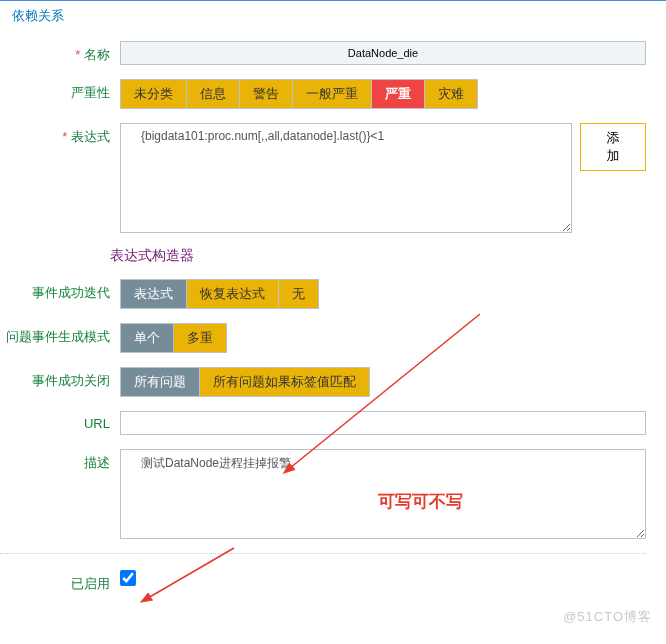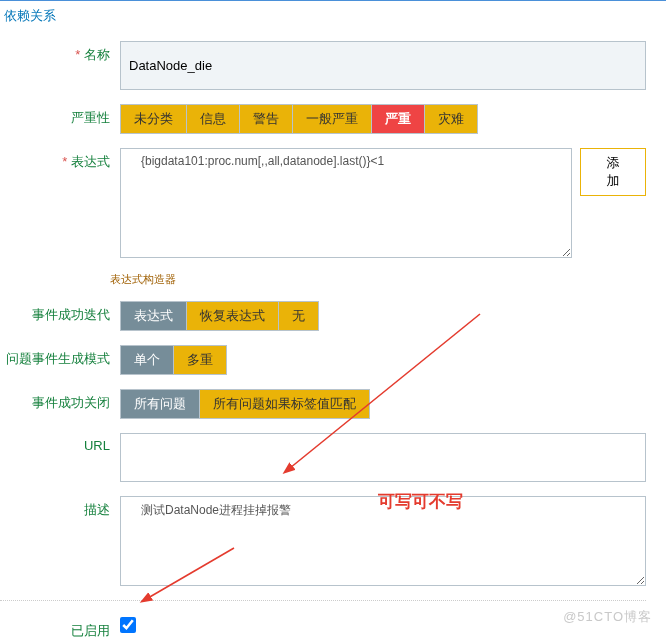--- a/index.html
+++ b/index.html
@@ -1,32 +1,32 @@
 <!DOCTYPE html>
 <html><head>
 <meta charset="utf-8">
 <style>
 * { box-sizing: border-box; margin: 0; padding: 0; }
 body { font-family: Arial, "Microsoft YaHei", sans-serif; font-size: 13px; color: #333; background: #fff; width: 666px; }
 .top-border { border-top: 1px solid #4a90d9; }
-.tab-link { color: #0275b8; padding: 6px 4px; display: inline-block; font-size: 13px; }
+.tab-link { color: #0275b8; padding: 6px 12px; display: inline-block; font-size: 13px; }
 .form { padding: 10px 20px 20px 0; }
 .row { display: flex; align-items: flex-start; margin-bottom: 14px; }
 .label { width: 120px; text-align: right; padding-right: 10px; padding-top: 5px; font-size: 13px; color: #15803d; }
 .req::before { content: "* "; color: #d9534f; }
 .ctrl { flex: 1; display: flex; align-items: flex-start; }
-.input-text { width: 100%; padding: 16px 8px; border: 1px solid #b7c3cc; background: #f0f4f7; font-size: 13px; }
+.input-text { width: 100%; padding: 5px 8px; border: 1px solid #b7c3cc; background: #f0f4f7; font-size: 11px; text-align: center; }
 .textarea { width: 100%; min-height: 110px; padding: 5px 20px; border: 1px solid #b7c3cc; font-size: 12px; font-family: inherit; resize: vertical; color: #555; }
 .desc-area { min-height: 90px; }
 .btn-grp { display: flex; border: 1px solid #b7c3cc; }
 .btn-grp .opt { padding: 5px 13px; font-size: 13px; background: #eab308; border-right: 1px solid #b7c3cc; cursor: pointer; }
 .btn-grp .opt:last-child { border-right: none; }
 .btn-grp .opt.sel { background: #768d99; color: #fff; }
 .btn-grp .opt.sel-red { background: #ef4444; color: #fff; font-weight: bold; }
-.link { color: #a16207; font-size: 11px; cursor: pointer; margin-left: 110px; margin-bottom: 14px; display: block; }
+.link { color: #701a75; font-size: 14px; cursor: pointer; margin-left: 110px; margin-bottom: 14px; display: block; }
 .chk { width: 16px; height: 16px; }
 .btn-add-side { margin-left: 8px; padding: 5px 21px; border: 1px solid #eab308; background: #fff; cursor: pointer; font-size: 13px; }
 .hr { border: none; border-top: 1px dotted #ccc; margin: 10px 0 16px 0; }
 .annot { position: absolute; pointer-events: none; }
 .watermark { position: absolute; right: 14px; bottom: 18px; color: #c9c9c9; font-size: 13px; letter-spacing: 1px; }
 .container { position: relative; width: 666px; height: 644px; }
 svg.arrow { position: absolute; top: 0; left: 0; pointer-events: none; }
 .red-text { color: #e43b2e; font-size: 17px; font-weight: bold; position: absolute; }
 </style>
 </head>

